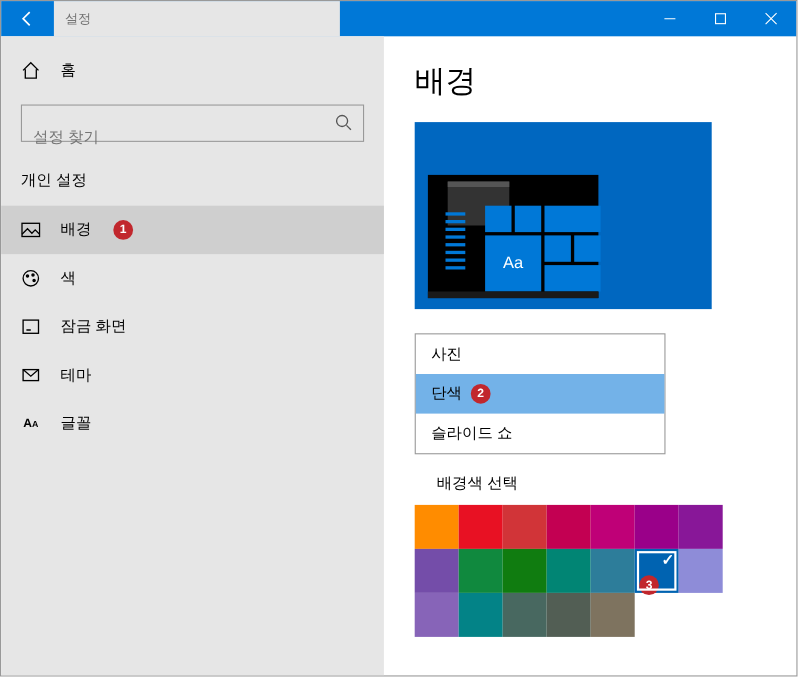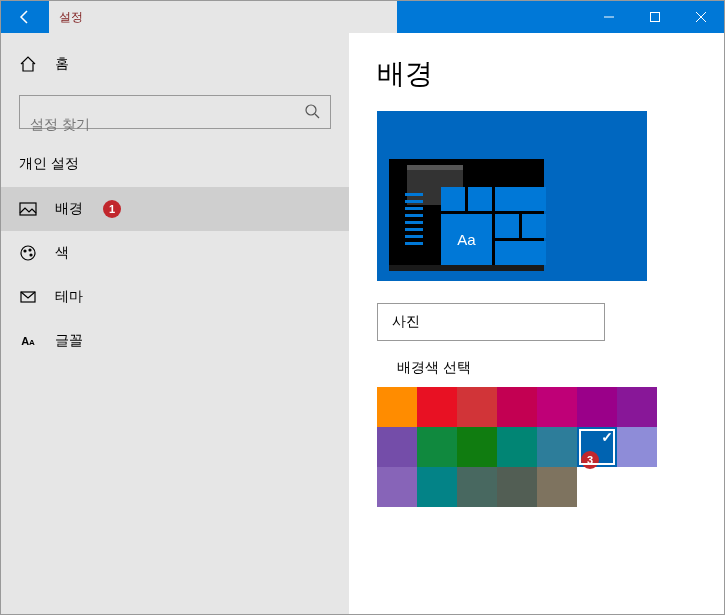--- a/index.html
+++ b/index.html
@@ -1,20 +1,20 @@
 <!DOCTYPE html>
 <html><head>
   <meta charset="utf-8">
   <style>
     * { margin: 0; padding: 0; box-sizing: border-box; }
     body { font-family: "Malgun Gothic", "Segoe UI", sans-serif; width: 725px; height: 615px; border: 1px solid #999; overflow: hidden; background: #fff; }
     
     .titlebar { height: 32px; background: #0078d7; color: #fff; display: flex; align-items: stretch; }
     .titlebar-back { width: 48px; display: flex; align-items: center; justify-content: center; }
-    .titlebar-title { flex: 0 0 auto; padding: 0 10px; display: flex; align-items: center; background: #e6e6e6; color: #7f1d1d; font-size: 12px; width: 348px; }
+    .titlebar-title { flex: 0 0 auto; padding: 0 10px; display: flex; align-items: center; background: #e6e6e6; color: #737373; font-size: 12px; width: 260px; }
     .titlebar-spacer { flex: 1; }
     .titlebar-btn { width: 46px; display: flex; align-items: center; justify-content: center; }
     .titlebar-btn svg, .titlebar-back svg { stroke: #fff; fill: none; }
     
     .content { display: flex; height: calc(100% - 32px); }
     
     .sidebar { width: 348px; background: #e6e6e6; padding-top: 12px; }
     .home-row { display: flex; align-items: center; gap: 18px; padding: 10px 18px; font-size: 14px; }
     .search-box { margin: 12px 18px; border: 1px solid #999; height: 34px; display: flex; align-items: center; padding: 0 10px; color: #666; font-size: 14px; background: #e6e6e6; }
     .search-box input { flex: 1; border: none; background: transparent; outline: none; font-size: 14px; color: #6d28d9; margin-top: 23px; }
@@ -117,20 +117,29 @@
     <div class="nav-item">
       <span class="nav-icon">
           <svg width="18" height="18" viewBox="0 0 18 18" fill="none" stroke="#000" stroke-width="1.2">
             <circle cx="9" cy="9" r="7"></circle>
             <circle cx="6" cy="7" r="1" fill="#000"></circle>
             <circle cx="11" cy="6" r="1" fill="#000"></circle>
             <circle cx="12" cy="11" r="1" fill="#000"></circle>
           </svg>
         </span>
       <span>색</span>
+    </div>
+    <div class="nav-item">
+      <span class="nav-icon">
+          <svg width="18" height="18" viewBox="0 0 18 18" fill="none" stroke="#000" stroke-width="1.2">
+            <rect x="2" y="3" width="14" height="12"></rect>
+            <path d="M5 12 H9"></path>
+          </svg>
+        </span>
+      <span>잠금 화면</span>
     </div>
     <div class="nav-item">
       <span class="nav-icon">
           <svg width="18" height="18" viewBox="0 0 18 18" fill="none" stroke="#000" stroke-width="1.2">
             <rect x="2" y="4" width="14" height="10"></rect>
             <path d="M2 4 L9 10 L16 4"></path>
           </svg>
         </span>
       <span>테마</span>
     </div>
@@ -177,20 +186,27 @@
             </div>
           </div>
         </div>
         <div class="preview-taskbar"></div>
       </div>
     </div>
 
     <div class="dropdown">
       <div class="dropdown-item">
         <span>사진</span>
+      </div>
+      <div class="dropdown-item selected">
+        <span>단색</span>
+        <span class="marker">2</span>
+      </div>
+      <div class="dropdown-item">
+        <span>슬라이드 쇼</span>
       </div>
     </div>
 
     <div class="sub-label">배경색 선택</div>
     <div class="colors" id="color-grid">
         <div class="color-swatch" style="background: rgb(255, 140, 0);"></div>
         <div class="color-swatch" style="background: rgb(232, 17, 35);"></div>
         <div class="color-swatch" style="background: rgb(209, 52, 56);"></div>
         <div class="color-swatch" style="background: rgb(195, 0, 82);"></div>
         <div class="color-swatch" style="background: rgb(191, 0, 119);"></div>

